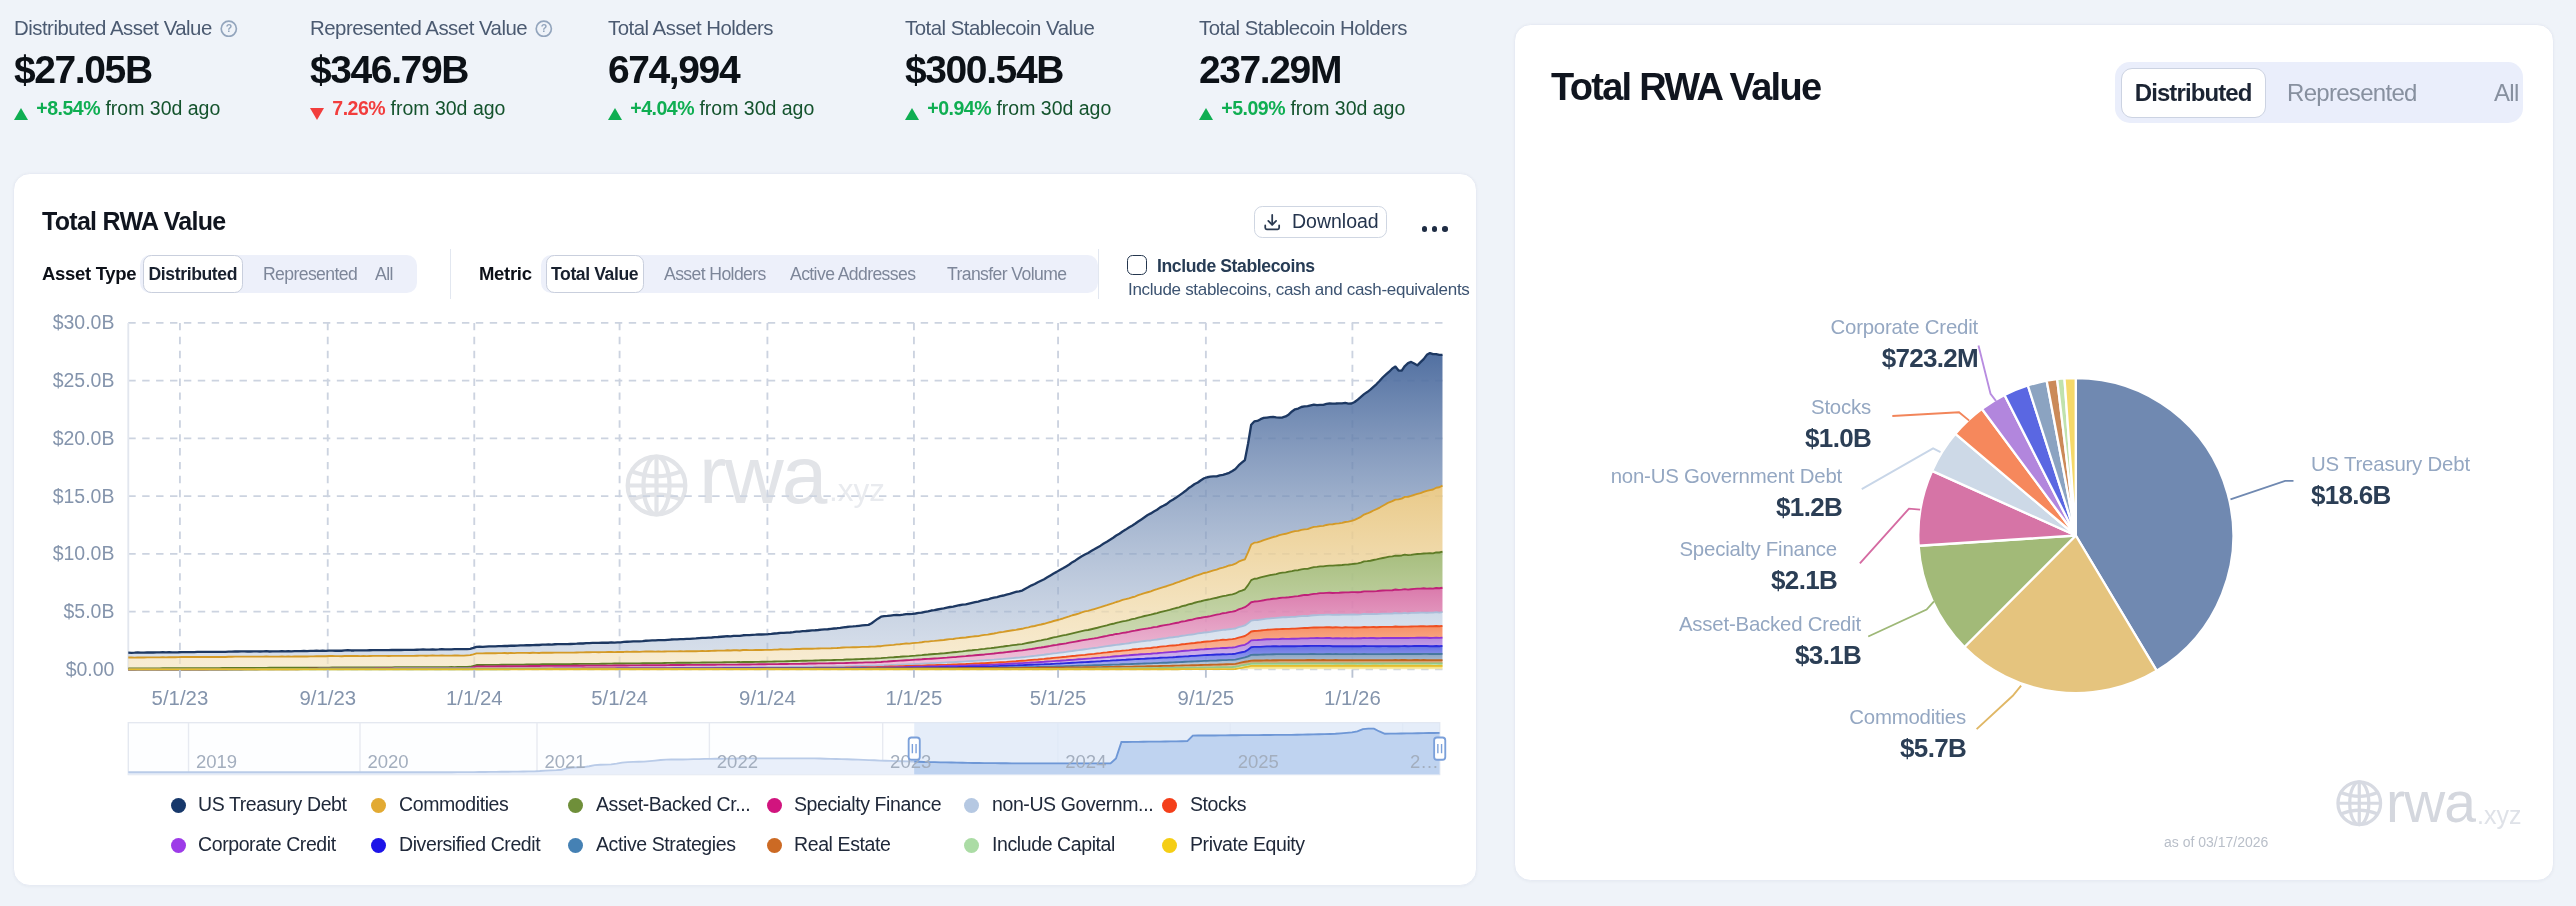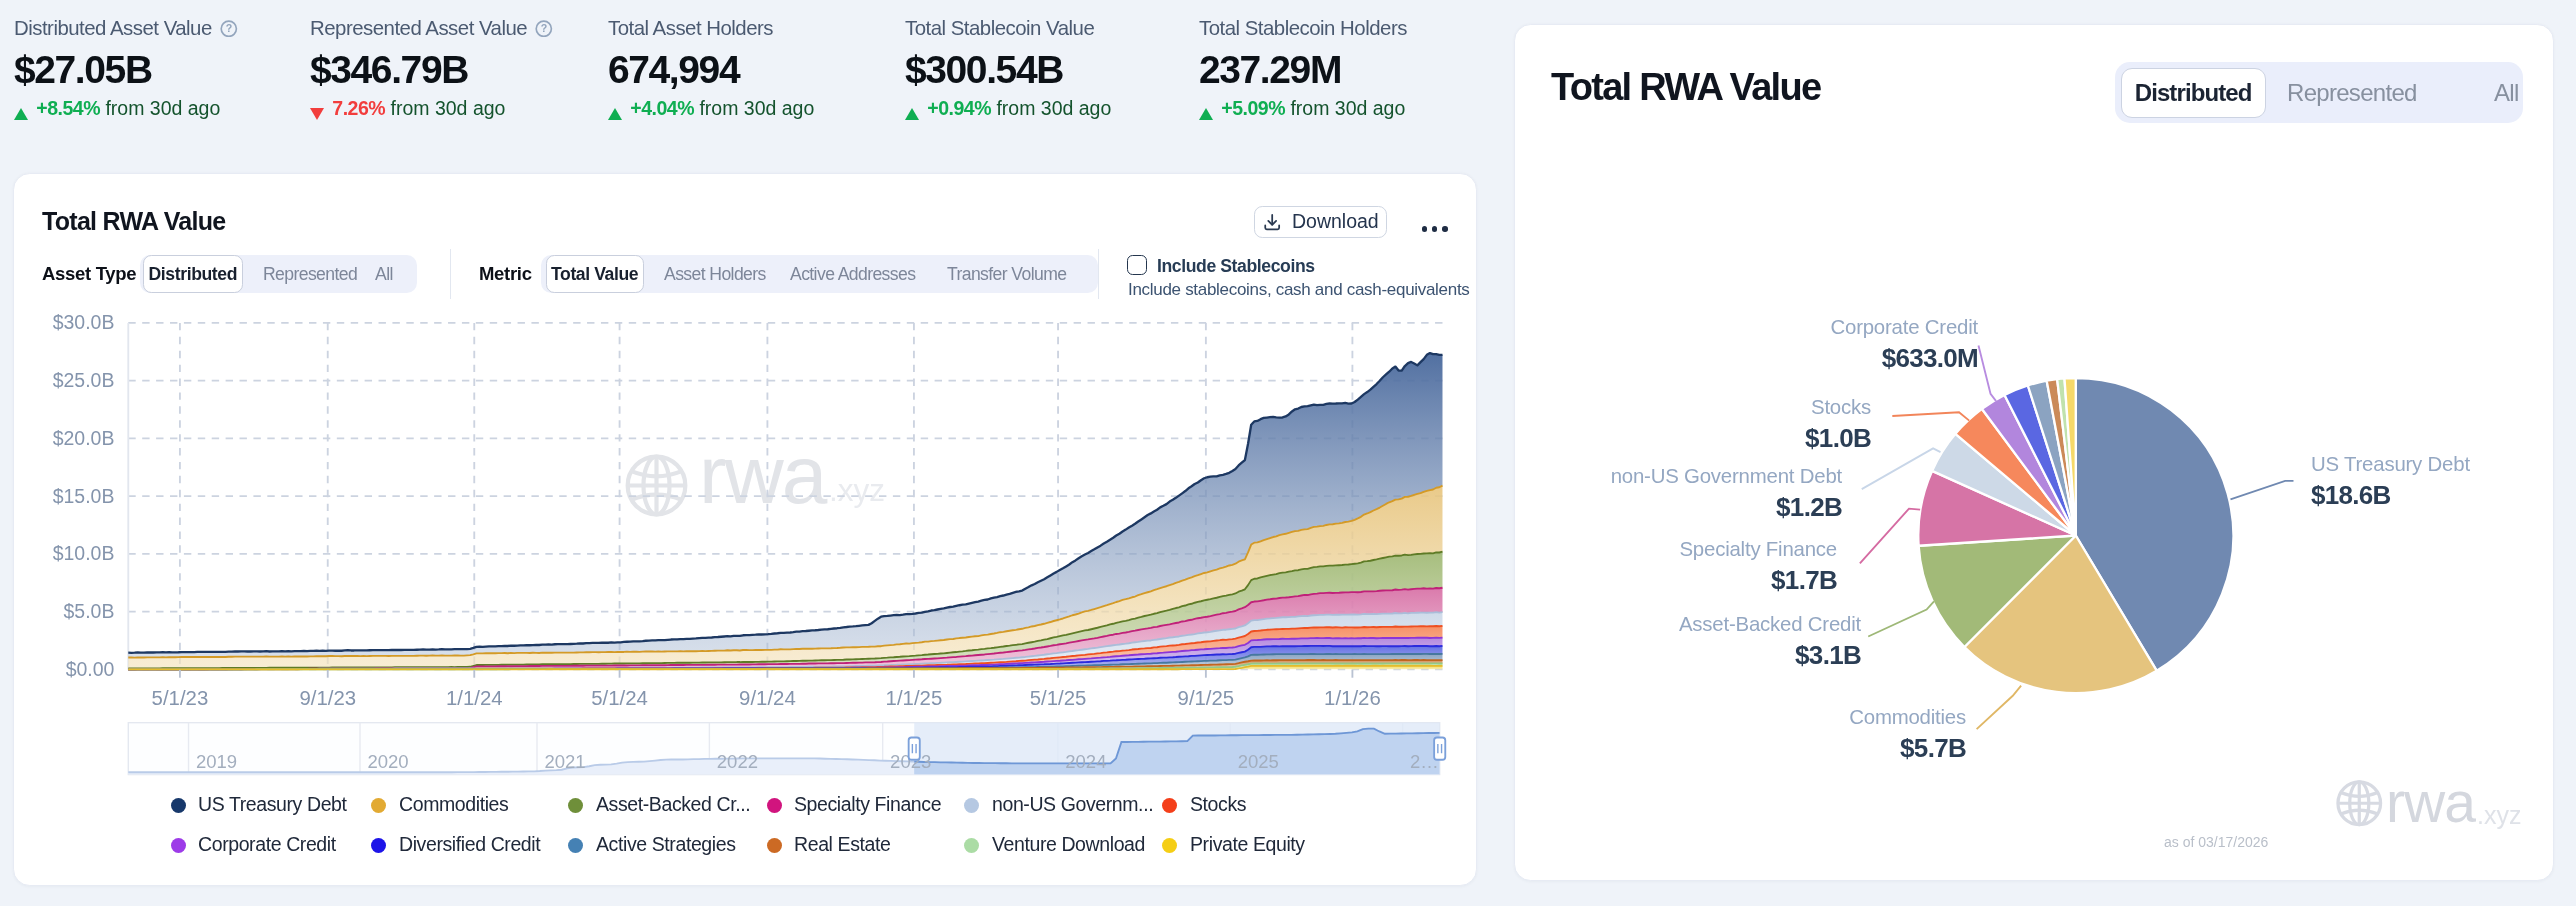--- a/index.html
+++ b/index.html
@@ -319,21 +319,21 @@
     <div class="ltxt" style="left:1176px;top:619px">Stocks</div>
     <div class="ldot" style="left:157px;top:664px;background:#9d3be8"></div>
     <div class="ltxt" style="left:184px;top:659px">Corporate Credit</div>
     <div class="ldot" style="left:357px;top:664px;background:#1d14e8"></div>
     <div class="ltxt" style="left:385px;top:659px">Diversified Credit</div>
     <div class="ldot" style="left:554px;top:664px;background:#4581b4"></div>
     <div class="ltxt" style="left:582px;top:659px">Active Strategies</div>
     <div class="ldot" style="left:753px;top:664px;background:#cc6a24"></div>
     <div class="ltxt" style="left:780px;top:659px">Real Estate</div>
     <div class="ldot" style="left:950px;top:664px;background:#abdca5"></div>
-    <div class="ltxt" style="left:978px;top:659px">Venture Download</div>
+    <div class="ltxt" style="left:978px;top:659px">Include Capital</div>
     <div class="ldot" style="left:1148px;top:664px;background:#f5ce15"></div>
     <div class="ltxt" style="left:1176px;top:659px">Private Equity</div>
 </div>
 <div class="card" id="cardR">
   <div class="titleR">Total RWA Value</div>
   <div class="segR">
     <div class="pillR">Distributed</div>
     <div class="segRt" style="left:172px">Represented</div>
     <div class="segRt" style="left:379px">All</div>
   </div>
@@ -361,33 +361,33 @@
         <circle cx="911" cy="840" r="23"></circle>
         <ellipse cx="911" cy="840" rx="10.3" ry="23"></ellipse>
         <line x1="888" y1="840" x2="934" y2="840"></line>
         <path d="M891.0,828.5 Q911,836.8 931.0,828.5"></path>
         <path d="M891.0,851.5 Q911,843.2 931.0,851.5"></path>
         <line x1="911" y1="817" x2="911" y2="863"></line>
       </g>
     </svg>
   <div class="plab" style="right:575px;top:291px;text-align:right">
       <div class="pname">Corporate Credit</div>
-      <div class="pval">$633.0M</div>
+      <div class="pval">$723.2M</div>
     </div>
     <div class="plab" style="right:682px;top:371px;text-align:right">
       <div class="pname">Stocks</div>
       <div class="pval">$1.0B</div>
     </div>
     <div class="plab" style="right:711px;top:440px;text-align:right">
       <div class="pname">non-US Government Debt</div>
       <div class="pval">$1.2B</div>
     </div>
     <div class="plab" style="right:716px;top:513px;text-align:right">
       <div class="pname">Specialty Finance</div>
-      <div class="pval">$1.7B</div>
+      <div class="pval">$2.1B</div>
     </div>
     <div class="plab" style="right:692px;top:588px;text-align:right">
       <div class="pname">Asset-Backed Credit</div>
       <div class="pval">$3.1B</div>
     </div>
     <div class="plab" style="right:587px;top:681px;text-align:right">
       <div class="pname">Commodities</div>
       <div class="pval">$5.7B</div>
     </div>
     <div class="plab" style="left:796px;top:428px;text-align:left">

